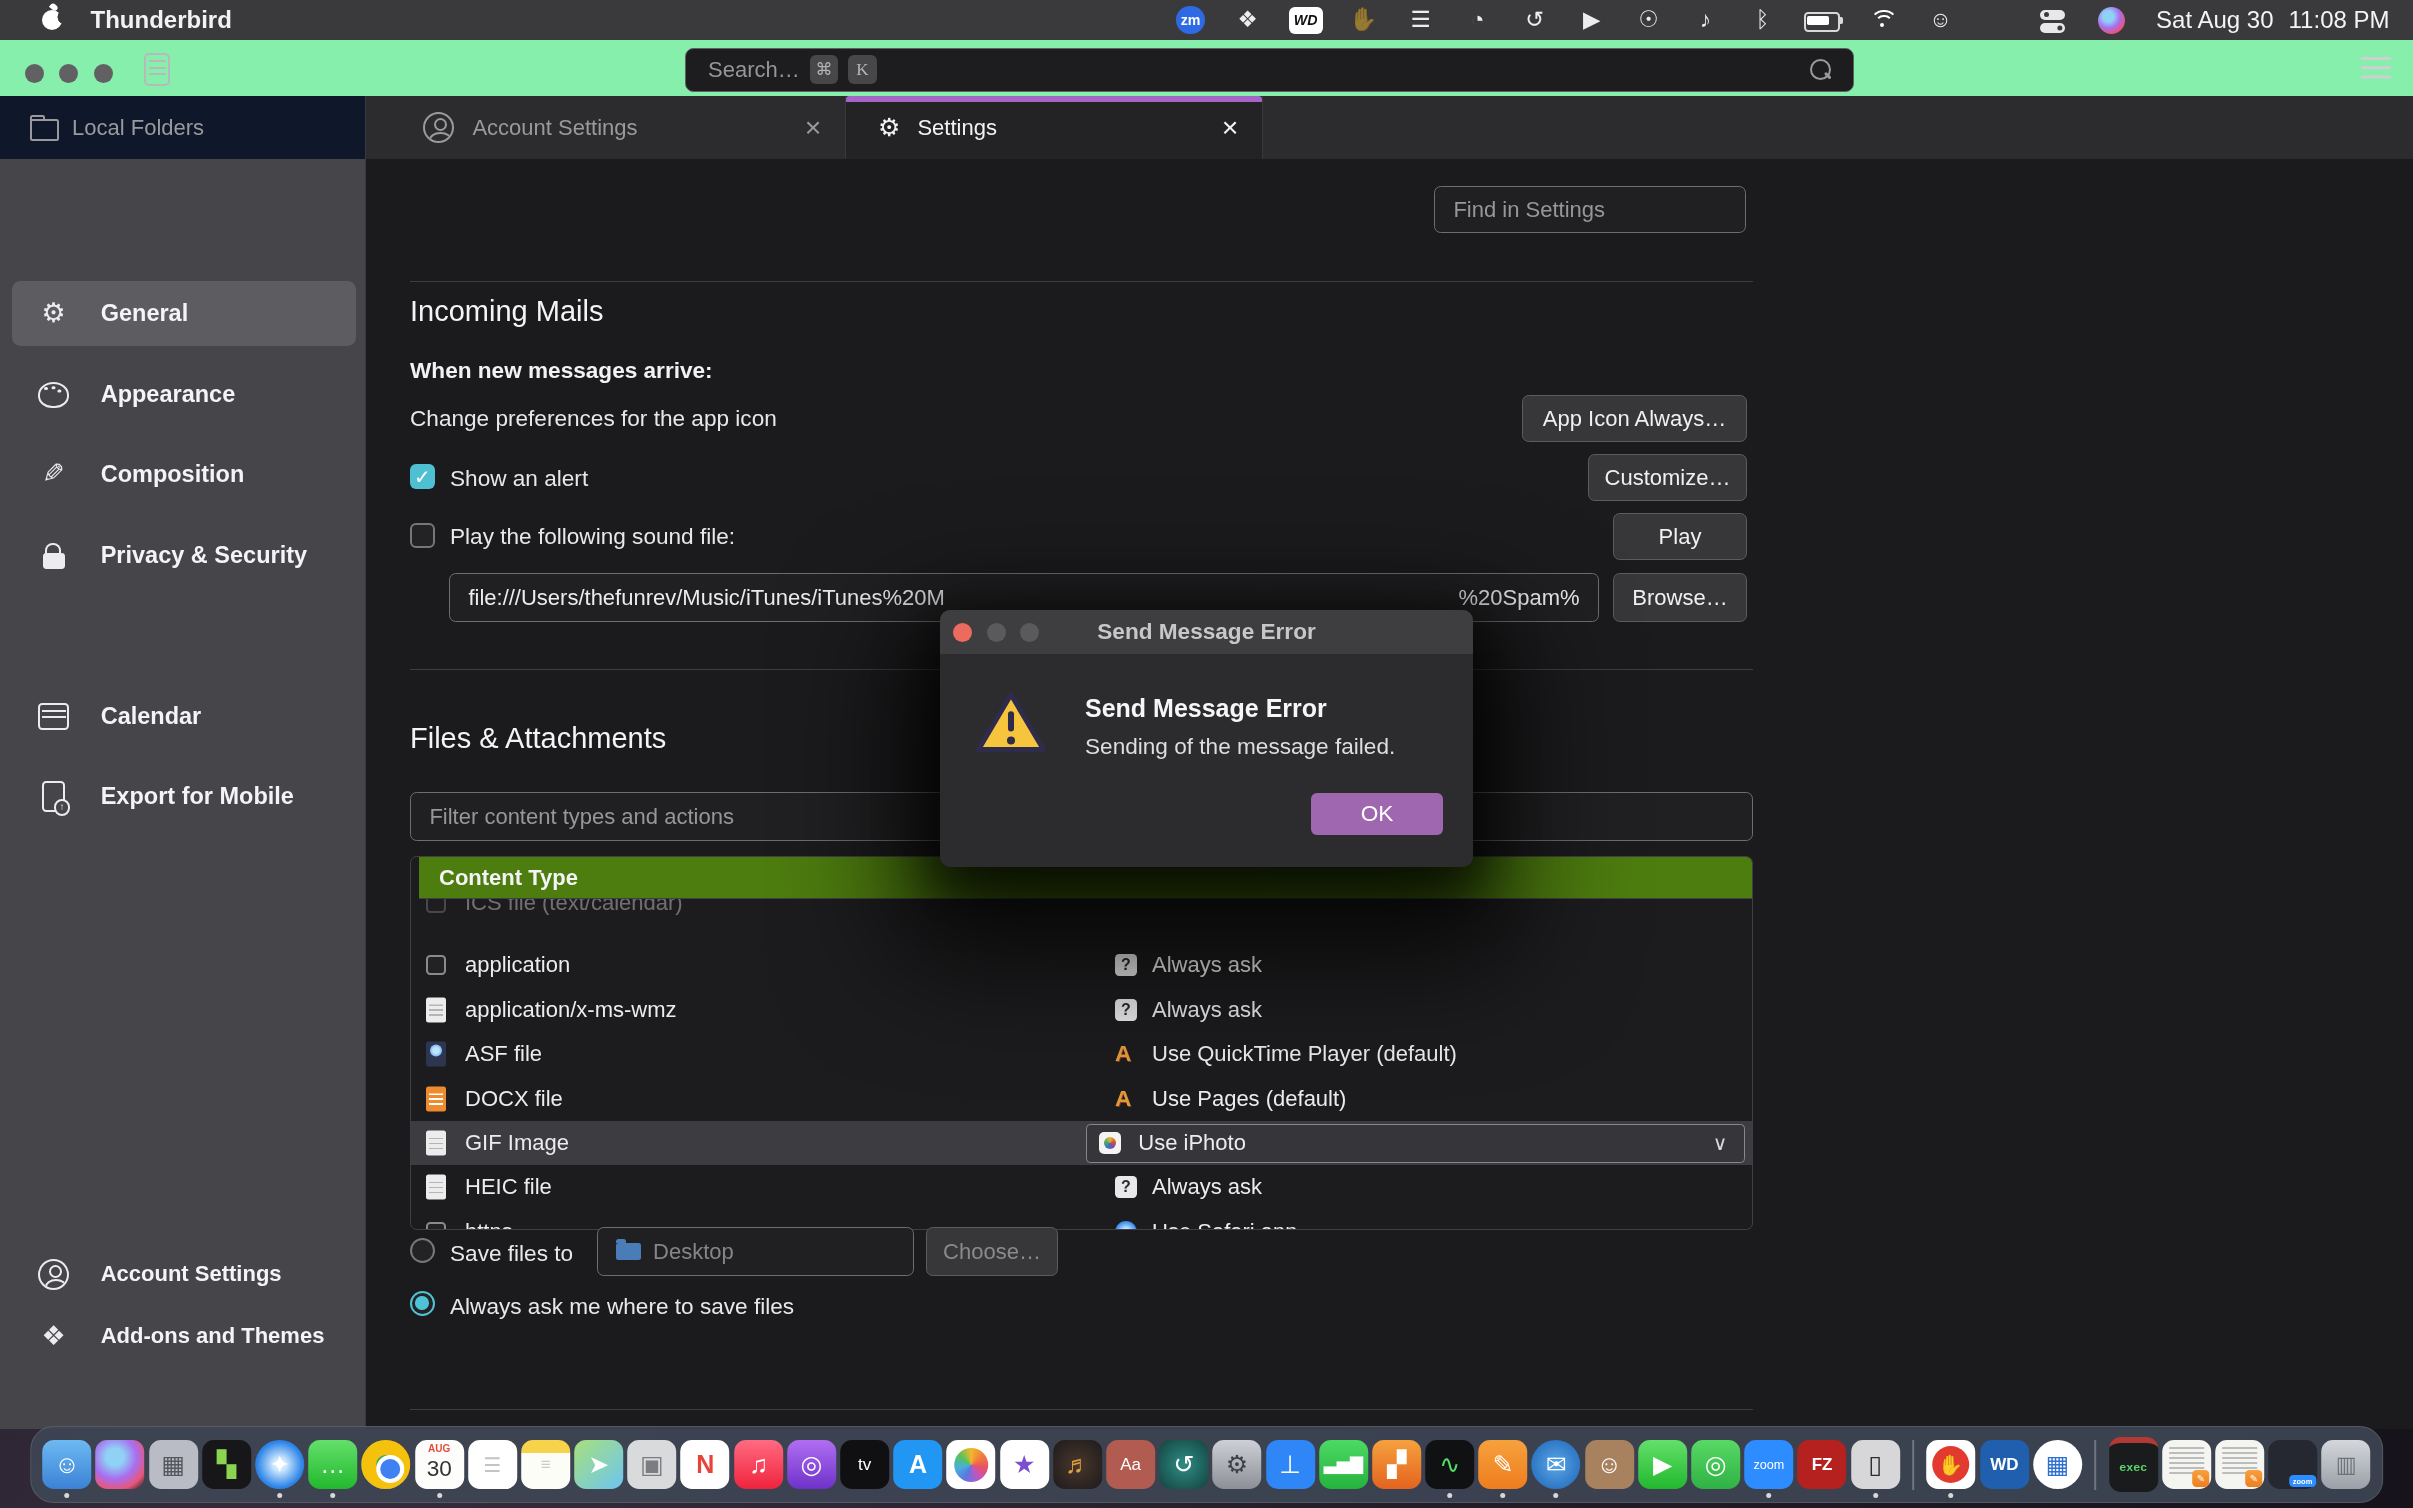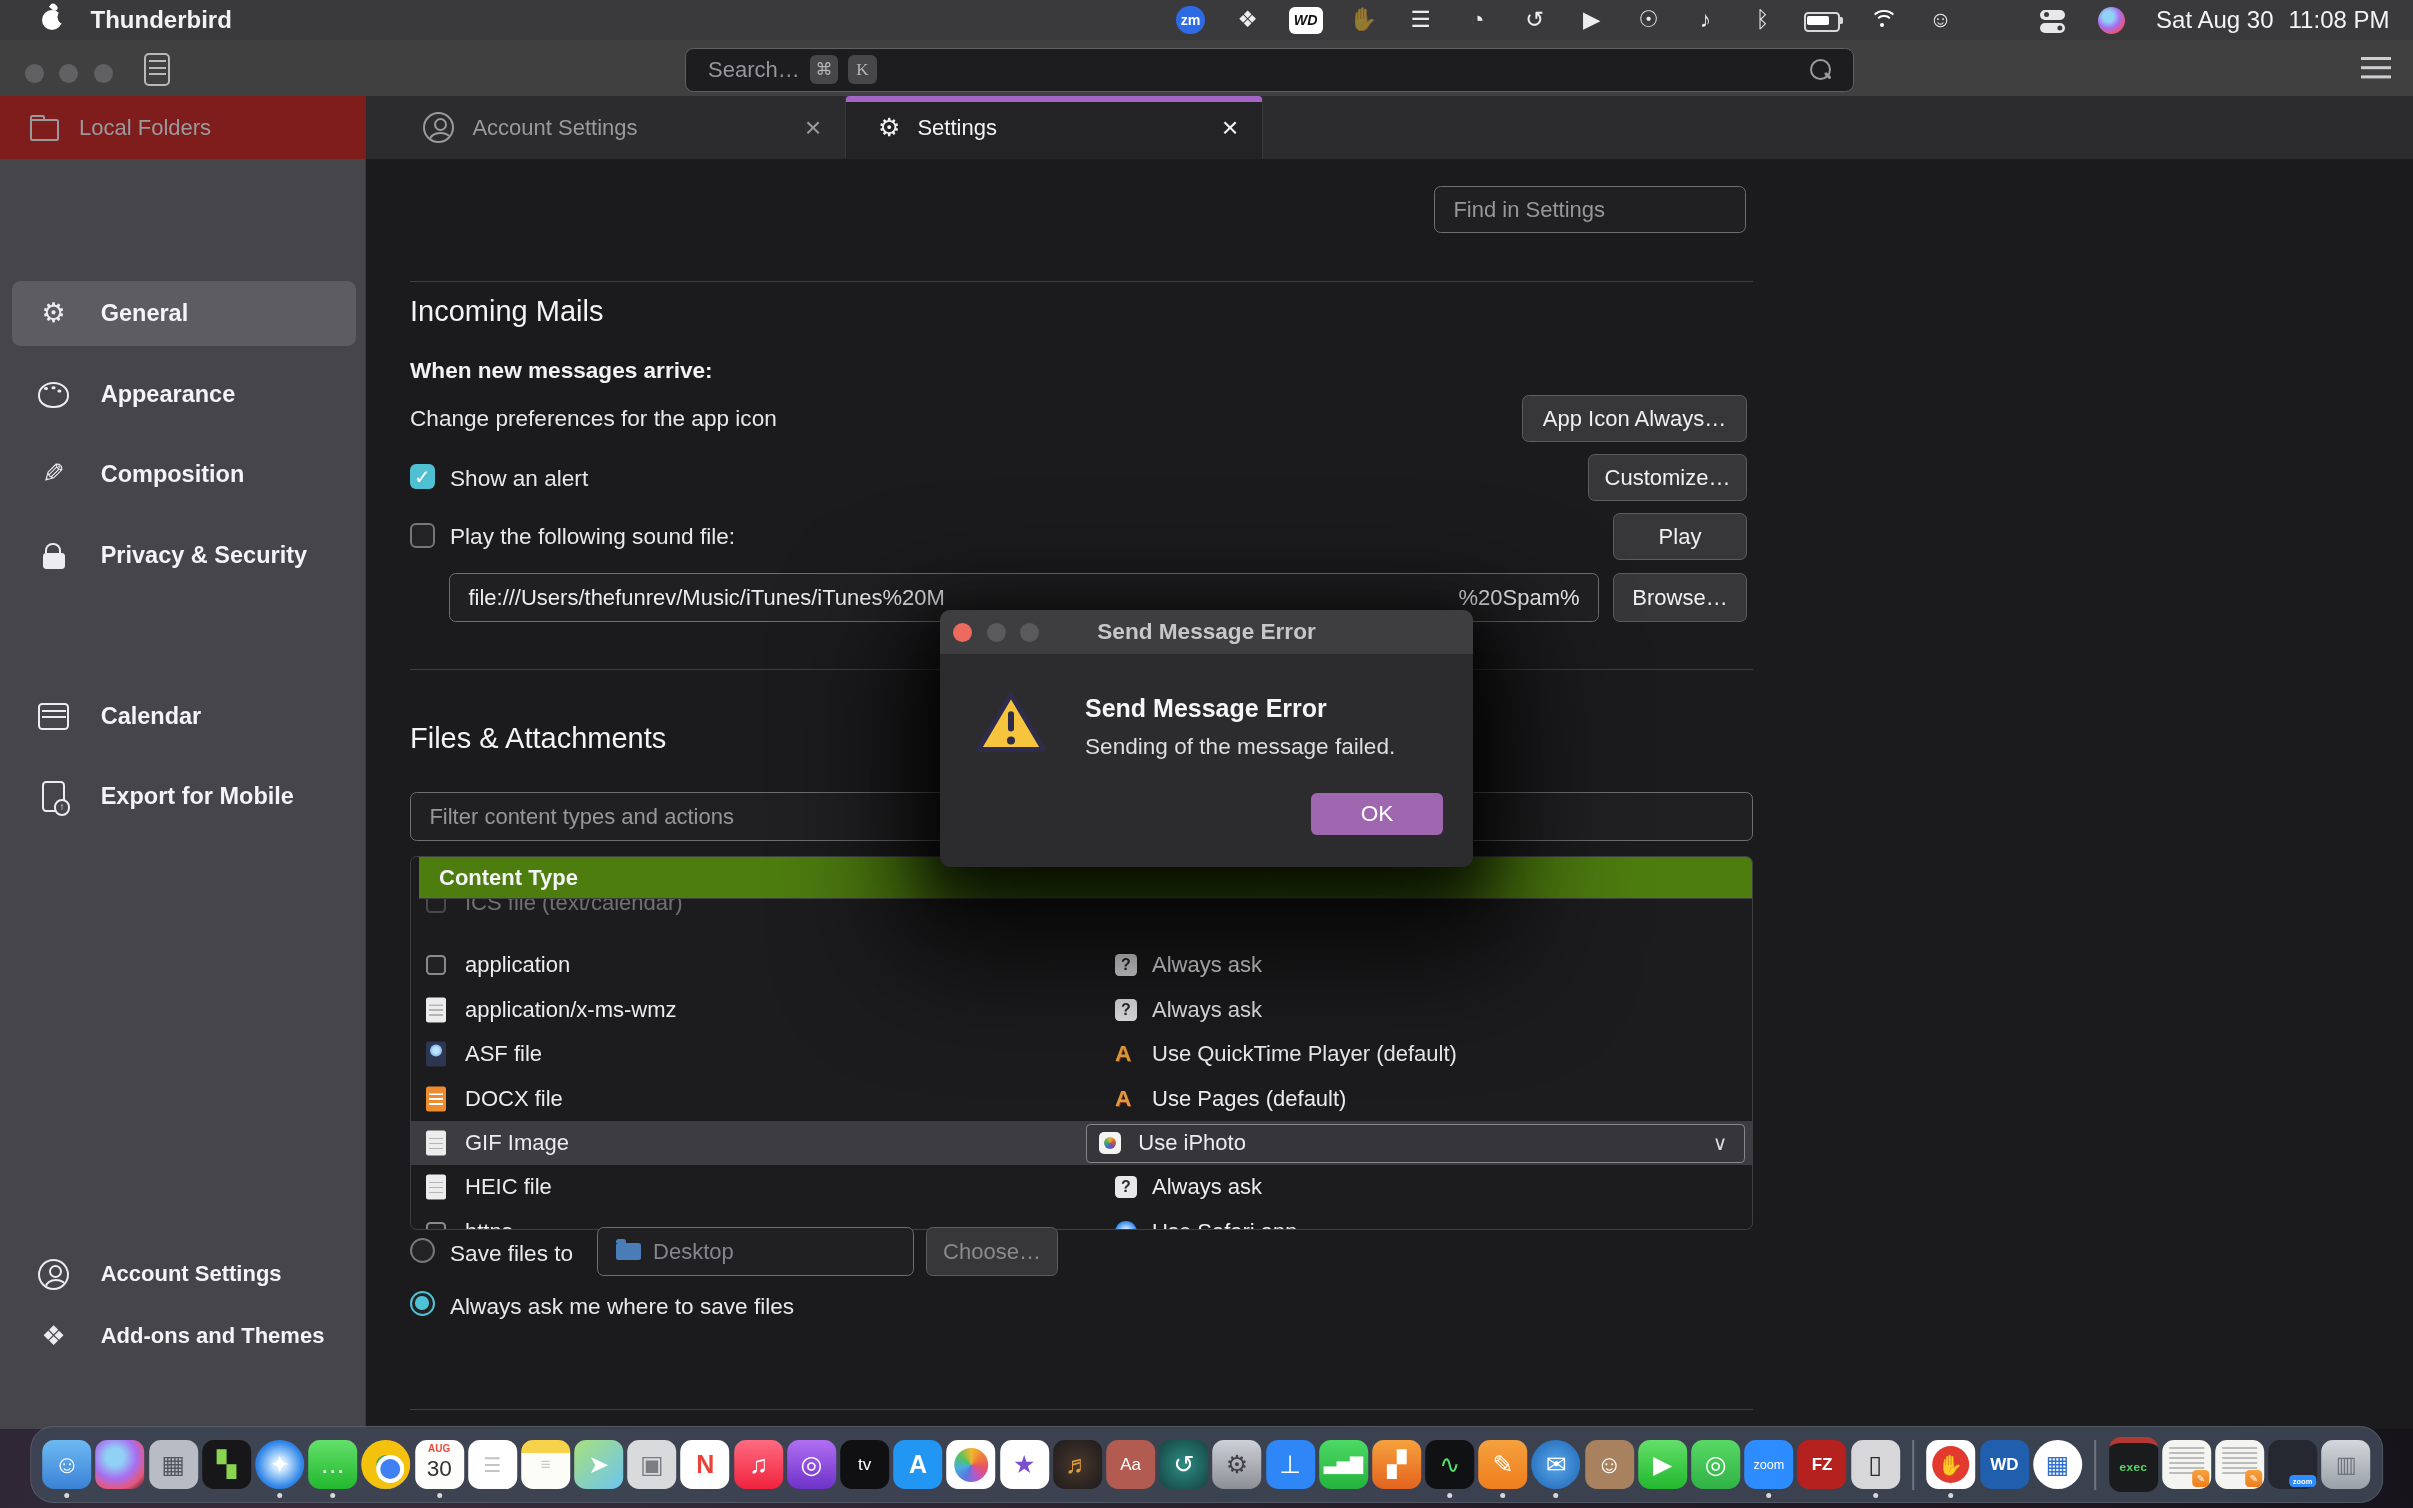--- a/index.html
+++ b/index.html
@@ -42,40 +42,40 @@
     box-shadow:13.4px 13.4px 0 #3a3a3c;}
   .mi-siri .g{width:27px;height:27px;border-radius:50%;
     background:radial-gradient(circle at 38% 35%, #8fd2f5 0 22%, #a86ef0 48%, #e8567a 72%, #30263a 100%);}
   .mag{position:relative;width:17px;height:17px;border:2.5px solid currentColor;border-radius:50%;display:inline-block;}
   .mag::after{content:"";position:absolute;left:11.7px;top:13.4px;width:7.5px;height:2.5px;background:currentColor;
     border-radius:1.7px;transform:rotate(45deg);}
   #clock{display:flex;gap:15px;margin:0 23.5px 0 28.5px;font-size:24px;color:#f4f4f6;}
 
   
   #window{position:absolute;left:0;top:40px;width:2413px;height:1389px;background:#1b1b1d;}
-  #toolbar{position:absolute;left:0;top:0;width:100%;height:56px;background:#404040;}
+  #toolbar{position:absolute;left:0;top:0;width:100%;height:56px;background:#86efac;}
   .tl{position:absolute;top:23.5px;width:19px;height:19px;border-radius:50%;background:#616164;}
   .i-list{position:absolute;left:144px;top:13.4px;width:22px;height:28.5px;border:2.1px solid #b9b9bb;border-radius:5px;}
   .i-list::before{content:"";position:absolute;left:2.5px;top:4.2px;right:2.5px;height:15px;
     background:repeating-linear-gradient(#b9b9bb 0 2.1px, transparent 2.1px 6.7px);}
   #searchField{position:absolute;left:685px;top:7.5px;width:1167px;height:42px;background:#1d1d1f;
     border:1.3px solid #606063;border-radius:8.4px;display:flex;align-items:center;color:#96969a;}
   #searchField .ph{margin-left:22px;font-size:22px;}
   .kbd{margin-left:10px;width:28.5px;height:28.5px;background:#47474a;border-radius:5.9px;color:#b4b4b7;
     display:flex;align-items:center;justify-content:center;font-size:17px;font-family:"Liberation Serif",serif;}
   #searchField .mag{position:absolute;right:22px;color:#9a9a9d;}
   .burger{position:absolute;right:22px;top:17px;width:30px;height:22px;}
   .burger::before{content:"";position:absolute;left:0;top:0;width:30px;height:2.9px;background:#cfcfd1;
     box-shadow:0 9.2px 0 #cfcfd1, 0 18.4px 0 #cfcfd1;}
 
   
   #tabbar{position:absolute;left:0;top:56px;width:100%;height:63px;background:#2c2c2e;display:flex;}
   .tab{position:relative;display:flex;align-items:center;height:100%;box-sizing:border-box;
     border-right:0.8px solid #39393c;color:#9a9a9d;font-size:22px;}
-  .tab-0{width:366px;background:#7f1d1d;padding-left:30px;gap:20px;}
+  .tab-0{width:366px;background:#0f172a;padding-left:30px;gap:13px;}
   .tab-1{width:480px;padding-left:57px;gap:18.4px;}
   .tab-2{width:417px;background:#232325;color:#f2f2f4;padding-left:32px;gap:17px;}
   .tab-2::before{content:"";position:absolute;left:0;top:0;width:100%;height:5.9px;background:#a565c8;
     border-radius:3.4px 3.4px 0 0;}
   .tab .close{margin-left:auto;margin-right:23.5px;font-size:28.5px;line-height:1;color:inherit;}
   .g-gear{font-size:25px;line-height:1;}
   .i-folder{position:relative;width:25px;height:17.6px;border:2.1px solid currentColor;border-radius:2.5px;margin-top:5px;}
   .i-folder::before{content:"";position:absolute;left:-2.1px;top:-6.7px;width:11px;height:4.2px;
     border:2.1px solid currentColor;border-bottom:none;border-radius:2.5px 2.5px 0 0;}
   .i-person{position:relative;width:27px;height:27px;border:2.1px solid currentColor;border-radius:50%;overflow:hidden;}

